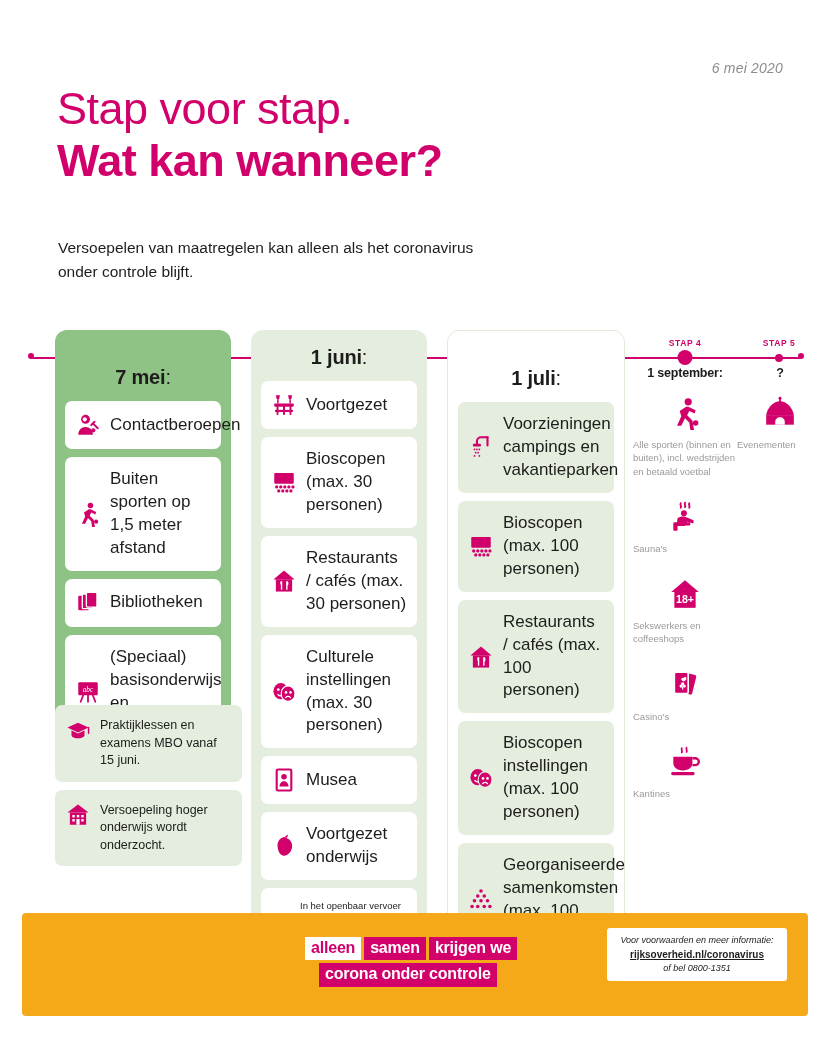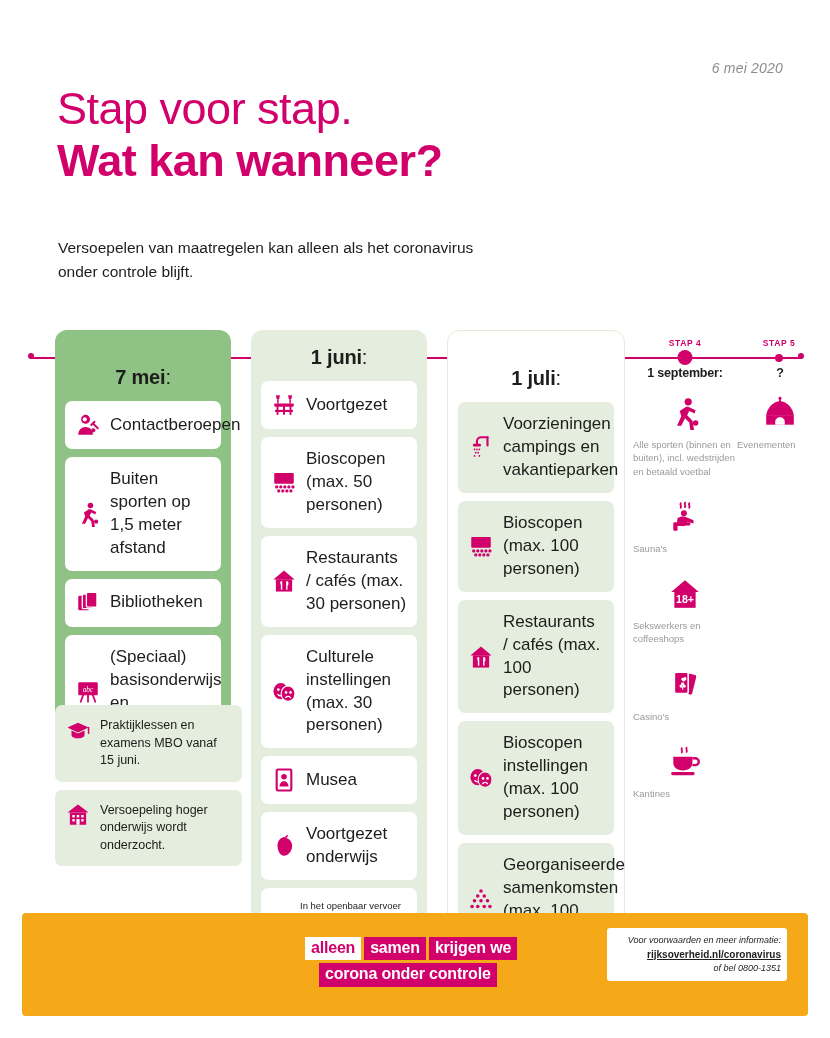--- a/index.html
+++ b/index.html
@@ -109,21 +109,21 @@
   .chip {
     font-size:16px; font-weight:bold; padding:2px 6px 3px;
     letter-spacing:-.2px; line-height:1.15;
   }
   .chip.inv { background:#ffffff; color:#d1006b; }
   .chip.sol { background:#d1006b; color:#ffffff; }
 
   .info-box {
     position:absolute; left:607px; top:928px; width:180px; height:53px;
     background:#ffffff; border-radius:3px;
-    display:flex; flex-direction:column; align-items:flex-end; justify-content:center;
+    display:flex; flex-direction:column; align-items:center; justify-content:center;
     text-align:center; padding:4px 6px;
   }
   .info-line { font-size:9px; font-style:italic; color:#1d1d1b; line-height:1.5; }
   .info-url {
     font-size:10px; font-weight:bold; color:#1d1d1b;
     text-decoration:underline; line-height:1.5; font-style:normal;
   }
 </style>
 </head>
 <body>
@@ -250,21 +250,21 @@
             <circle cx="12" cy="22" r="2"></circle>
             <circle cx="17" cy="22" r="2"></circle>
           <circle cx="22" cy="22" r="2"></circle>
             <circle cx="27" cy="22" r="2"></circle>
           <circle cx="9.5" cy="27" r="2"></circle>
             <circle cx="14.5" cy="27" r="2"></circle>
           <circle cx="19.5" cy="27" r="2"></circle>
             <circle cx="24.5" cy="27" r="2"></circle>
         </g>
       </svg>
-      <div class="card-text">Bioscopen (max. 50 personen)</div>
+      <div class="card-text">Bioscopen (max. 30 personen)</div>
     </div>
 
     <div class="card white">
       <svg class="icon" viewBox="0 0 32 32">
         <path d="M16 3L3 14h26z" fill="#d1006b"></path>
         <rect x="6" y="14" width="20" height="15" fill="#d1006b"></rect>
         <path d="M13 17v9M13 17c-1.2 0-1.2 3 0 3M19.5 17v9M19.5 17c1.6 0 1.6 4 0 4" stroke="#fff" stroke-width="1.7" stroke-linecap="round" fill="none"></path>
       </svg>
       <div class="card-text">Restaurants / cafés (max. 30 personen)</div>
     </div>

